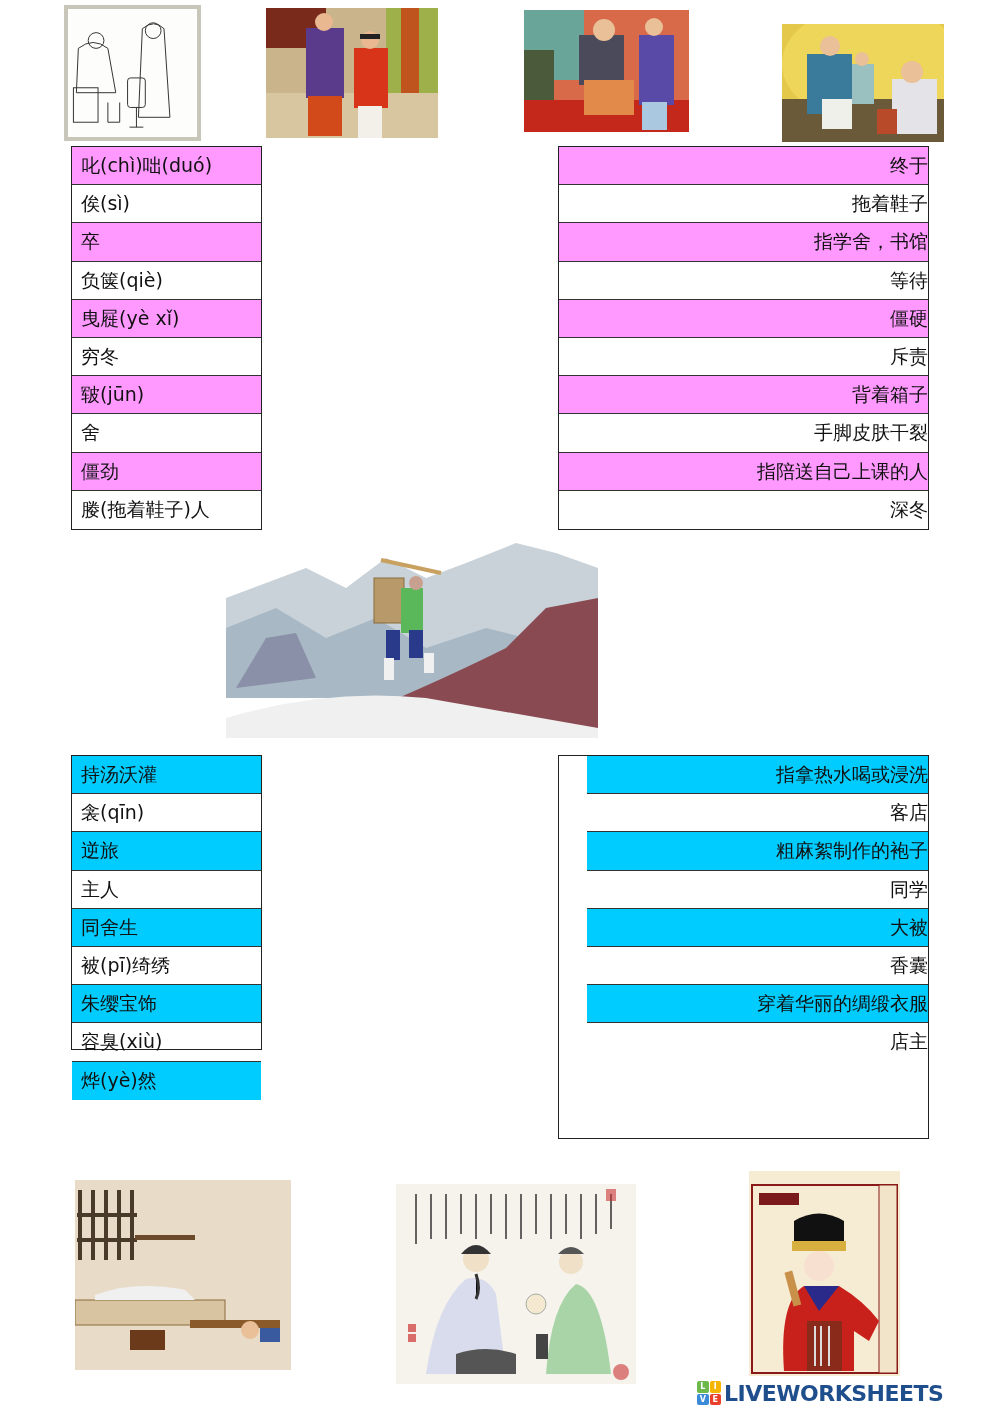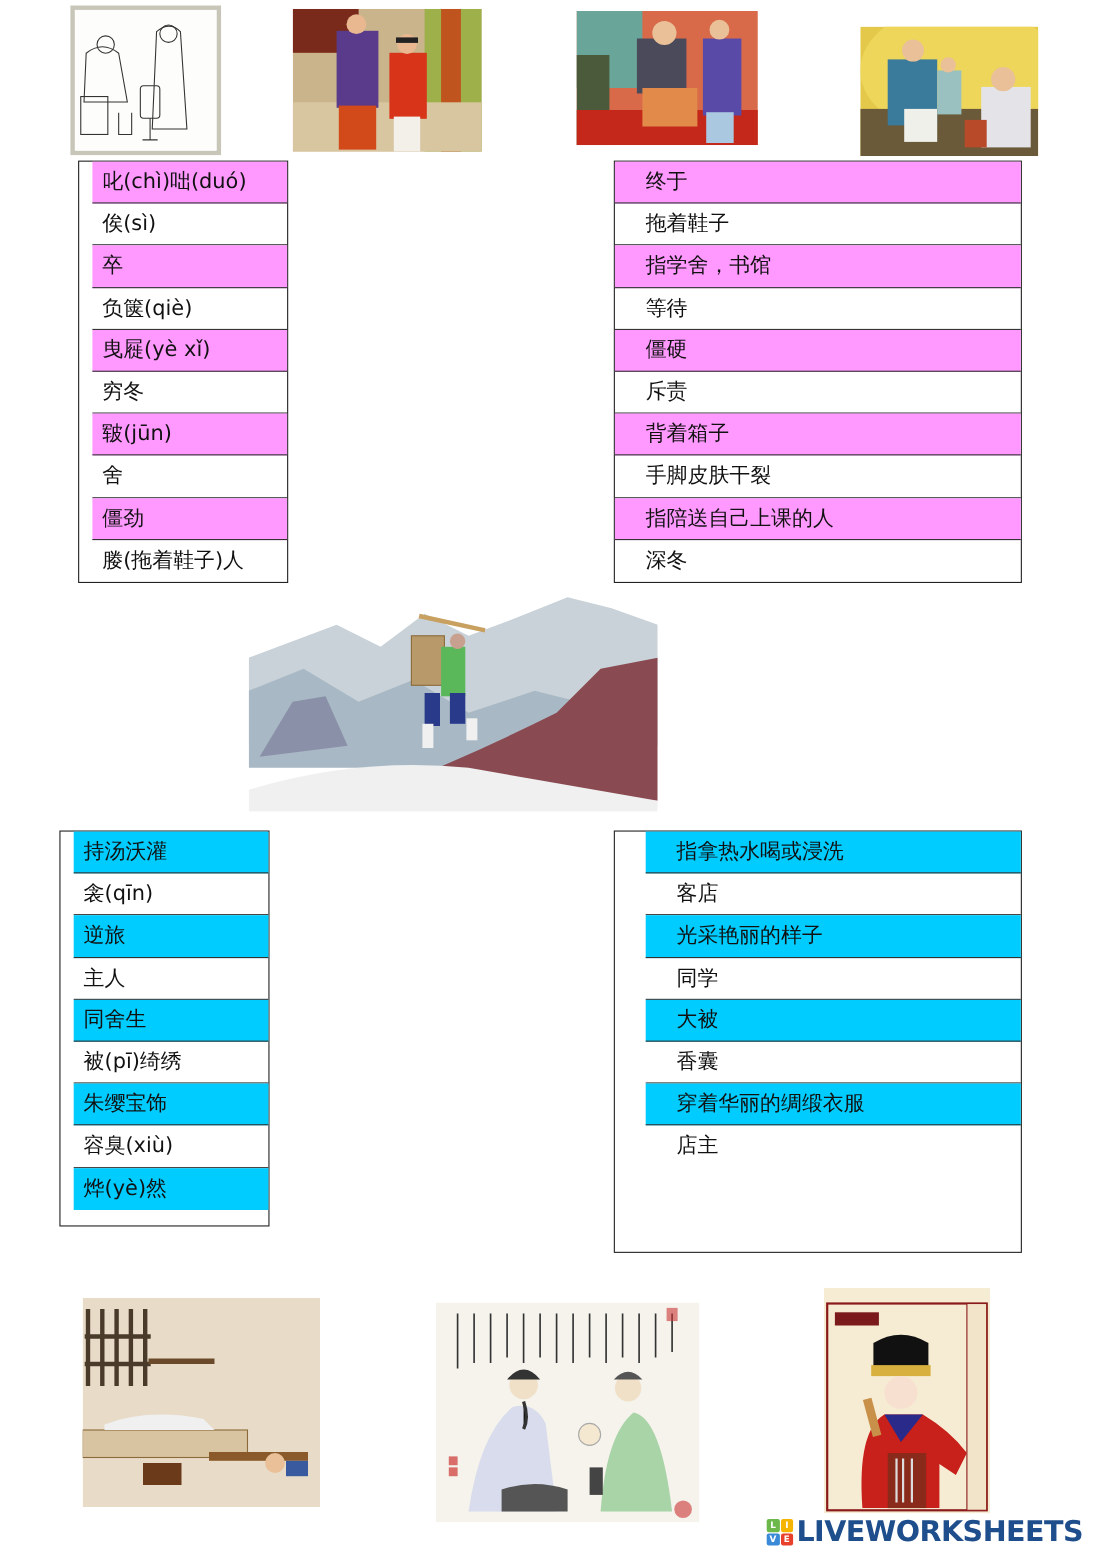--- a/index.html
+++ b/index.html
@@ -11,30 +11,30 @@
   .pic svg { width: 100%; height: 100%; display: block; }
   .pic.soft { box-shadow: 0 0 10px 6px rgba(255,255,255,0.9) inset; }
   .table {
     position: absolute; border: 1px solid #222; box-sizing: border-box;
   }
   .row {
     height: 38.2px; box-sizing: border-box; border-bottom: 1px solid #333;
     font-size: 19px; line-height: 37px; color: #111; white-space: nowrap; overflow: hidden;
   }
   .row:last-child { border-bottom: none; }
-  .left .row { padding-left: 9px; margin-left: 12px; }
-  .right .row { padding-left: 28px; }
+  .left .row { padding-left: 9px; }
+  .right .row { padding-left: 28px; text-align: right; }
   .pink .row.hl { background: #ff99ff; }
   .blue .row.hl { background: #00ccff; }
   .logo {
     position: absolute; left: 697px; top: 1376px; height: 34px; display: flex; align-items: center;
   }
   .logo-badge { width: 24px; height: 24px; display: grid; grid-template-columns: 1fr 1fr; gap: 1px; margin-right: 3px; }
   .logo-badge span { font-size: 8px; font-weight: bold; color: #fff; display: flex; align-items: center; justify-content: center; border-radius: 2px; }
-  .logo-text { font-family: "DejaVu Sans", sans-serif; font-weight: bold; font-size: 26px; color: #1f4e8c; letter-spacing: -0.5px; }
+  .logo-text { font-family: "DejaVu Sans", sans-serif; font-weight: bold; font-size: 22px; color: #1f4e8c; letter-spacing: -0.5px; }
 </style>
 </head>
 <body>
 
 <div class="pic" style="left:64px;top:5px;width:137px;height:136px;border:4px solid #c8c6b8;box-sizing:border-box;background:#fff;">
   <svg viewBox="0 0 130 130">
       <rect width="130" height="130" fill="#fdfdfb"></rect>
     <g stroke="#333" fill="none" stroke-width="1">
       <path d="M10 40 q15 -12 30 0 l8 45 h-40z"></path>
         <circle cx="28" cy="32" r="8"></circle>
@@ -130,35 +130,35 @@
     <path d="M155 22 L215 35" stroke="#c8a060" stroke-width="4"></path>
     <rect x="175" y="50" width="22" height="45" fill="#5ab85a"></rect>
     <circle cx="190" cy="45" r="7" fill="#c8a090"></circle>
     <rect x="160" y="92" width="14" height="30" fill="#2a3a8a"></rect>
       <rect x="183" y="92" width="14" height="28" fill="#2a3a8a"></rect>
     <rect x="158" y="120" width="10" height="22" fill="#f0f0f0"></rect>
       <rect x="198" y="115" width="10" height="20" fill="#f0f0f0"></rect>
   </svg>
 </div>
 
-<div class="table left blue" style="left:54px;top:755px;width:191px;height:360px;">
+<div class="table left blue" style="left:71px;top:755px;width:191px;height:295px;">
   <div class="row hl">持汤沃灌</div>
   <div class="row">衾(qīn)</div>
   <div class="row hl">逆旅</div>
   <div class="row">主人</div>
   <div class="row hl">同舍生</div>
   <div class="row">被(pī)绮绣</div>
   <div class="row hl">朱缨宝饰</div>
   <div class="row">容臭(xiù)</div>
   <div class="row hl">烨(yè)然</div>
 </div>
 <div class="table right blue" style="left:558px;top:755px;width:371px;height:384px;padding-left:28px;">
   <div class="row hl">指拿热水喝或浸洗</div>
   <div class="row">客店</div>
-  <div class="row hl">光采艳丽的样子</div>
+  <div class="row hl">粗麻絮制作的袍子</div>
   <div class="row">同学</div>
   <div class="row hl">大被</div>
   <div class="row">香囊</div>
   <div class="row hl">穿着华丽的绸缎衣服</div>
   <div class="row">店主</div>
 </div>
 
 <div class="pic soft" style="left:75px;top:1180px;width:216px;height:190px;">
   <svg viewBox="0 0 216 190">
       <rect width="216" height="190" fill="#e8dcc8"></rect>

